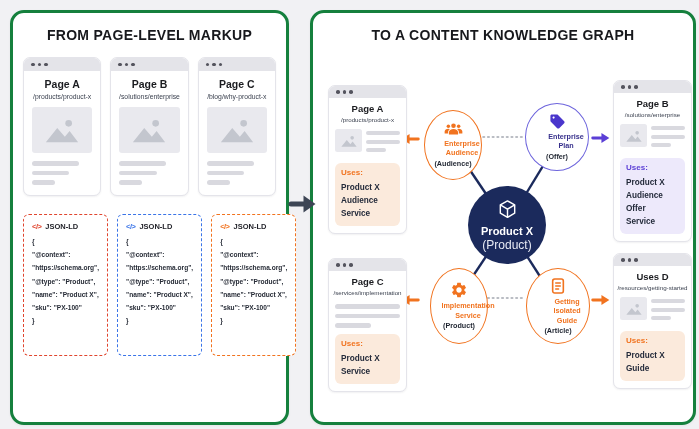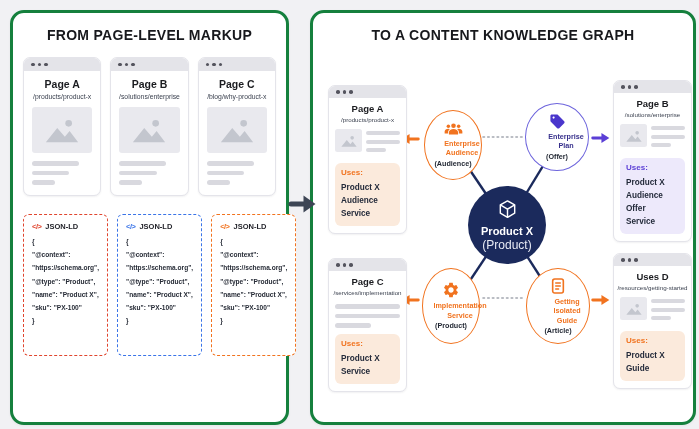--- a/index.html
+++ b/index.html
@@ -83,21 +83,21 @@
   }
   .gnode-orange{border:1.4px solid #F1731F;}
   .gnode-indigo{border:1.4px solid #6C63DC;}
   .gnode .nlabel{font-size:7.2px;font-weight:bold;line-height:1.3;padding-left:18px;}
   .gnode-orange .nlabel{color:#F1731F;}
   .gnode-indigo .nlabel{color:#37308C;}
   .gnode .nsub{font-size:7.2px;font-weight:600;color:#1E2430;line-height:1.3;margin-top:1px;}
   .gnode .nicon{margin-bottom:2px;line-height:0;}
   .node-audience{left:111px;top:97px;width:58px;height:70px;}
   .node-plan{left:212px;top:90px;width:64px;height:68px;}
-  .node-impl{left:109px;top:255px;width:58px;height:76px;}
+  .node-impl{left:117px;top:255px;width:58px;height:76px;}
   .node-guide{left:213px;top:255px;width:64px;height:76px;}
   .node-center{
     left:155px;top:173px;width:78px;height:78px;background:#1B2A5C;z-index:2;
   }
   .node-center .clabel{font-size:11px;font-weight:bold;color:#fff;margin-top:2px;}
   .node-center .csub{font-size:12px;color:#E7EAF4;margin-top:1px;}
   .sarrow{position:absolute;z-index:2;line-height:0;}
   .c-orange{color:#F1731F;}
   .c-indigo{color:#5B3FD6;}
   .flip{transform:scaleX(-1);}

